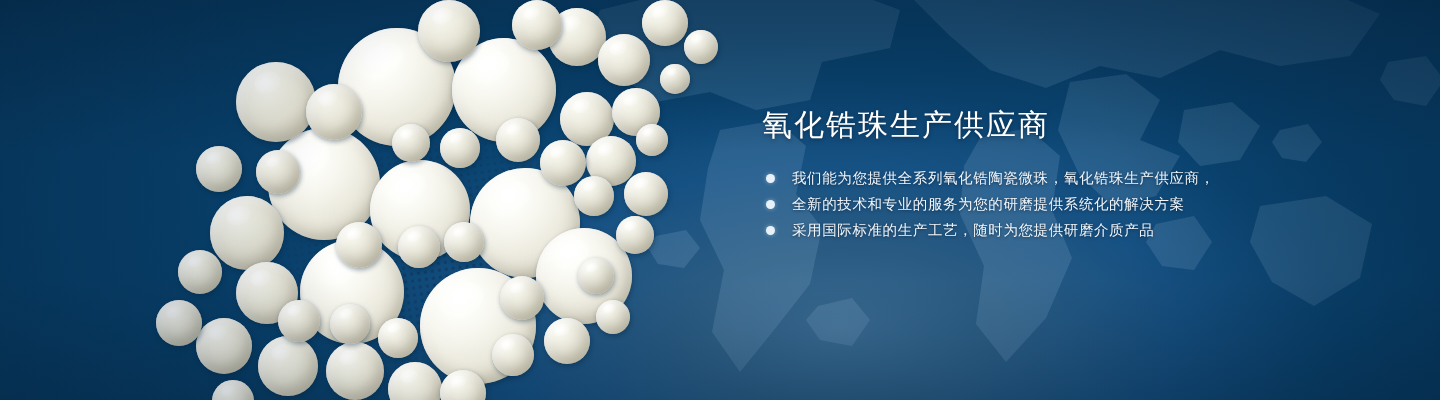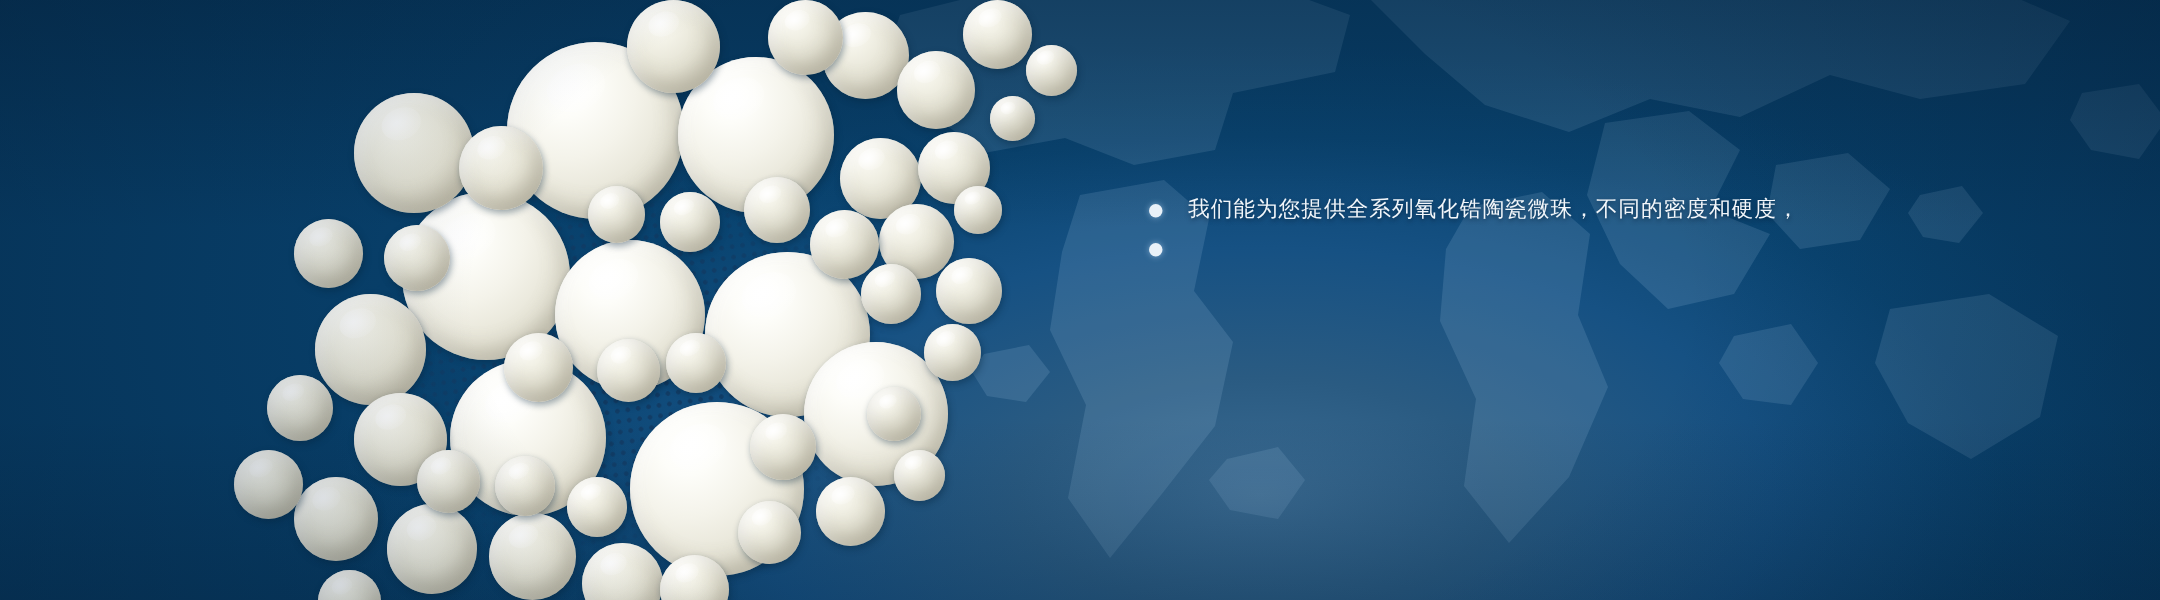--- a/index.html
+++ b/index.html
@@ -208,25 +208,31 @@
     <div class="bead dim" style="left:330px; top:304px; width:40px; height:40px;"></div>
     <div class="bead dim" style="left:378px; top:318px; width:40px; height:40px;"></div>
     <div class="bead dim" style="left:684px; top:30px; width:34px; height:34px;"></div>
     <div class="bead dim" style="left:660px; top:64px; width:30px; height:30px;"></div>
     <div class="bead dim" style="left:636px; top:124px; width:32px; height:32px;"></div>
   </div>
 
   <div class="bg-vignette"></div>
 
   <div class="content">
+    <h1 class="headline">氧化锆珠生产供应商</h1>
 
     <ul class="bullets">
       <li class="bullet">
         <span class="dot"></span>
-        <span>我们能为您提供全系列氧化锆陶瓷微珠，不同的密度和硬度，</span>
+        <span>我们能为您提供全系列氧化锆陶瓷微珠，氧化锆珠生产供应商，</span>
       </li>
       <li class="bullet">
         <span class="dot"></span>
+        <span>全新的技术和专业的服务为您的研磨提供系统化的解决方案</span>
+      </li>
+      <li class="bullet">
+        <span class="dot"></span>
+        <span>采用国际标准的生产工艺，随时为您提供研磨介质产品</span>
       </li>
     </ul>
   </div>
 
 </div>
 
 </body></html>

